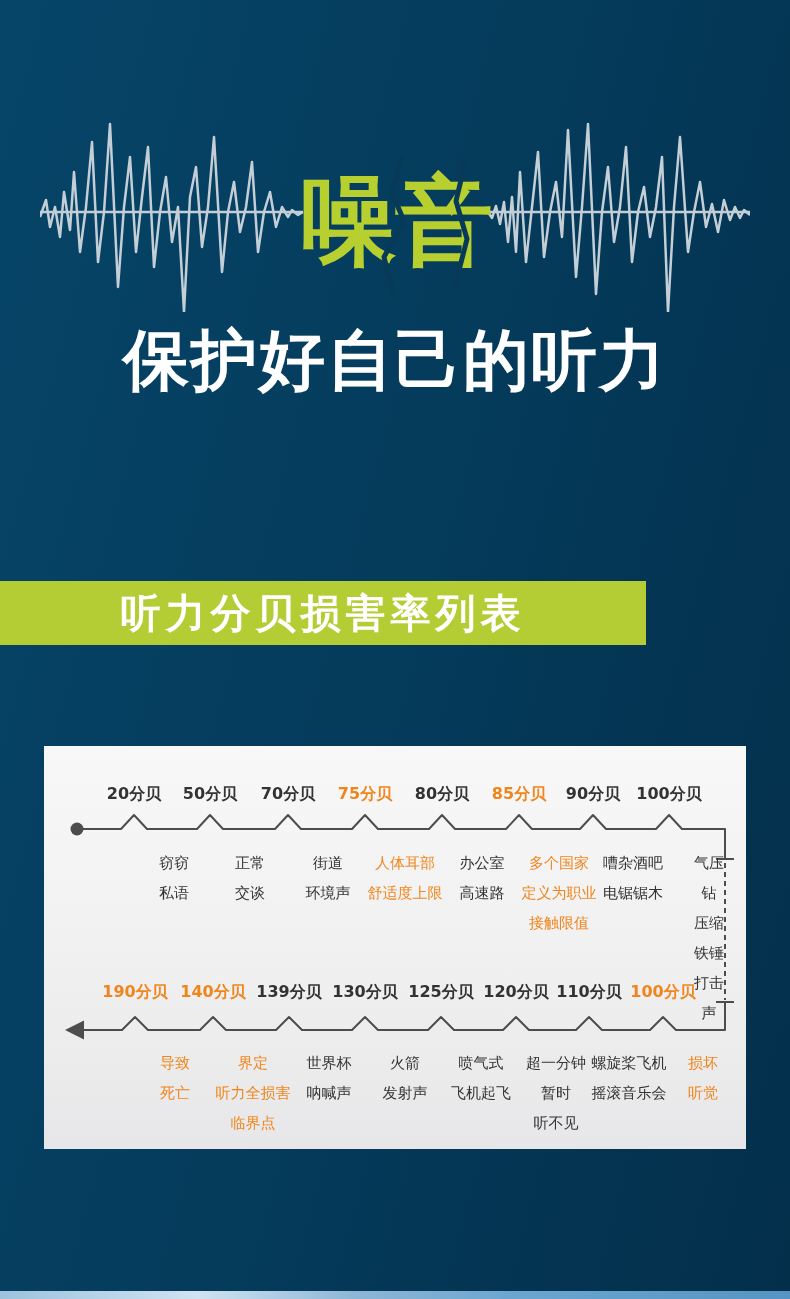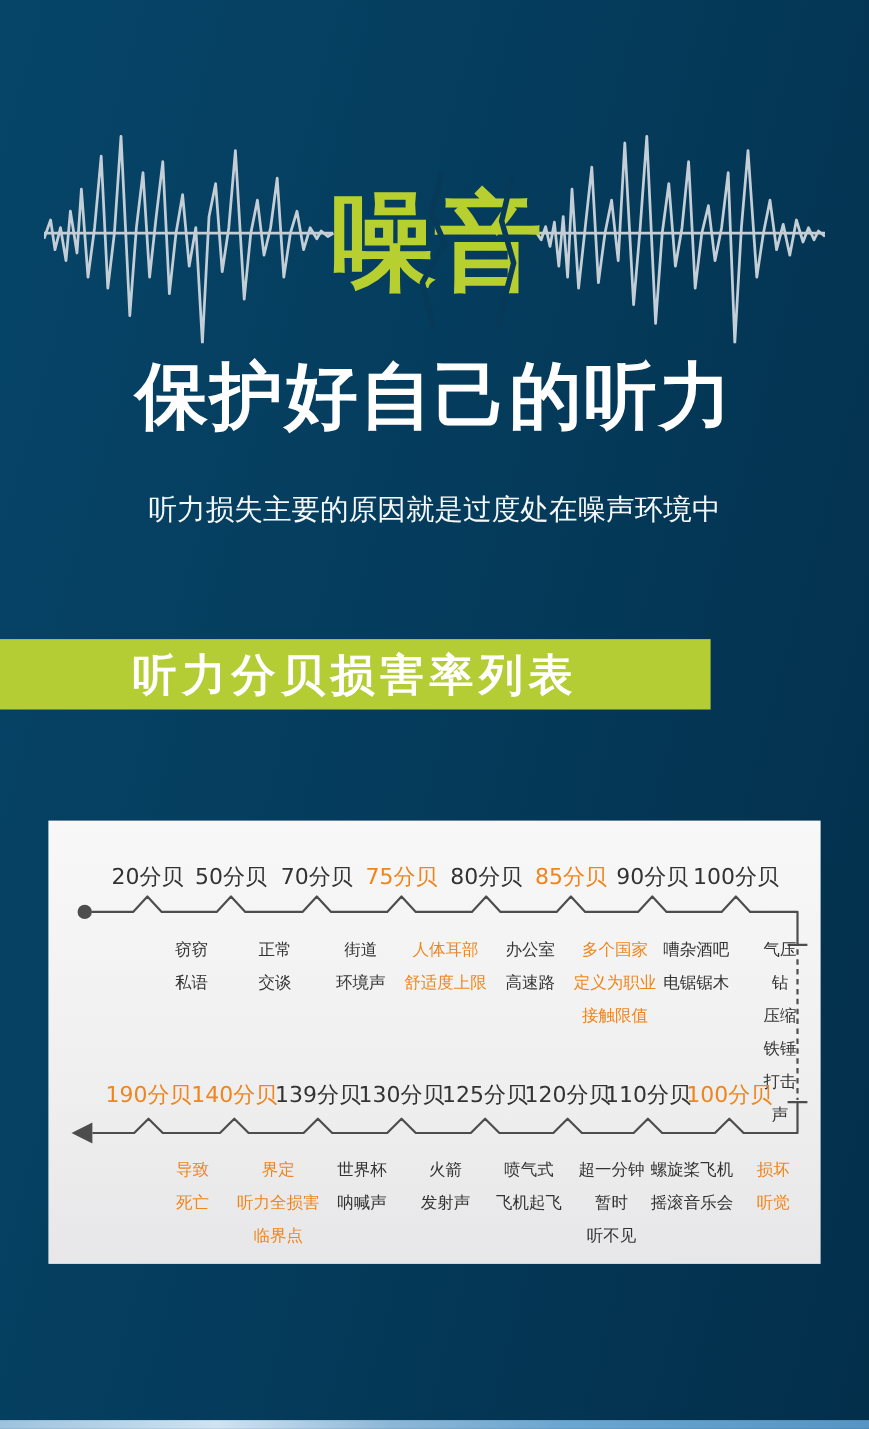--- a/index.html
+++ b/index.html
@@ -44,21 +44,21 @@
     color: #ffffff; font-size: 40px; font-weight: 800; letter-spacing: 5px;
   }
 
   
   .card {
     left: 44px; top: 746px; width: 702px; height: 403px;
     background: linear-gradient(180deg, #f8f8f8 0%, #efefef 60%, #e7e7e9 100%);
   }
   .timeline-svg { left: 0; top: 0; width: 702px; height: 403px; }
   .tl-item { position: absolute; transform: translateX(-50%); text-align: center; white-space: nowrap; }
-  .db-label { font-size: 20px; font-weight: 400; color: #333333; }
+  .db-label { font-size: 16px; font-weight: 700; color: #333333; }
   .db-desc {
     font-size: 15px; font-weight: 400; color: #333333;
     line-height: 30px; white-space: pre-line; margin-left: 40px;
   }
   .hl { color: #f0851c; }
 
   
   .footer-stripe {
     left: 0; bottom: 0; width: 790px; height: 8px;
     background: linear-gradient(90deg, #9dc2dd 0%, #cfe3f2 25%, #8db6d6 45%, #6ba6d0 65%, #5694c4 100%);
@@ -79,21 +79,20 @@
 <div class="abs noise-logo">噪音</div>
 <svg class="abs logo-crack-svg" viewBox="0 0 210 145" preserveAspectRatio="none">
   <g fill="none" stroke="#073a58" stroke-width="5" stroke-linejoin="round">
     <path d="M 112 2 L 102 38 L 114 66 L 94 102 L 104 143"></path>
     <path d="M 176 4 L 166 46 L 177 84 L 162 143"></path>
   </g>
 </svg>
 
 <div class="abs page-title">保护好自己的听力</div>
 <div class="abs subtitle">
-  <div>听力损失主要的原因就是过度处在噪声环境中</div>
 </div>
 
 <div class="abs banner">
   <span class="banner-title">听力分贝损害率列表</span>
 </div>
 
 <div class="abs card">
   <svg class="abs timeline-svg" viewBox="0 0 702 403">
     <g fill="none" stroke="#4d4d4d" stroke-width="2" stroke-linejoin="round">
       <path id="tl-top" d="M 39 83 L 77 83 L 90 69 L 103 83 L 153 83 L 166 69 L 179 83 L 231 83 L 244 69 L 257 83 L 308 83 L 321 69 L 334 83 L 385 83 L 398 69 L 411 83 L 462 83 L 475 69 L 488 83 L 536 83 L 549 69 L 562 83 L 612 83 L 625 69 L 638 83 L 681 83 L 681 113"></path>

